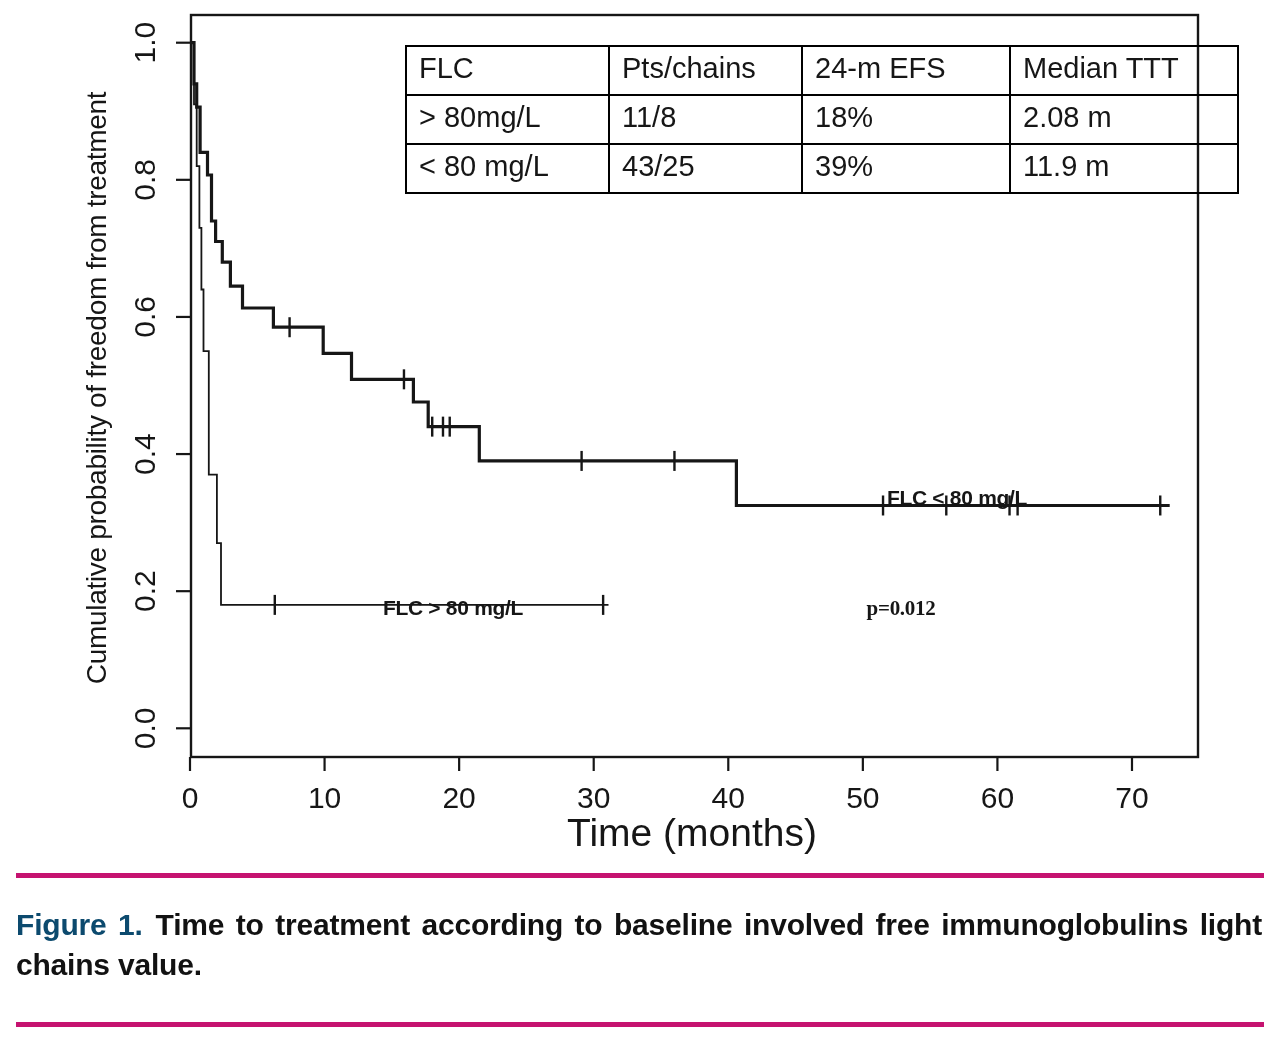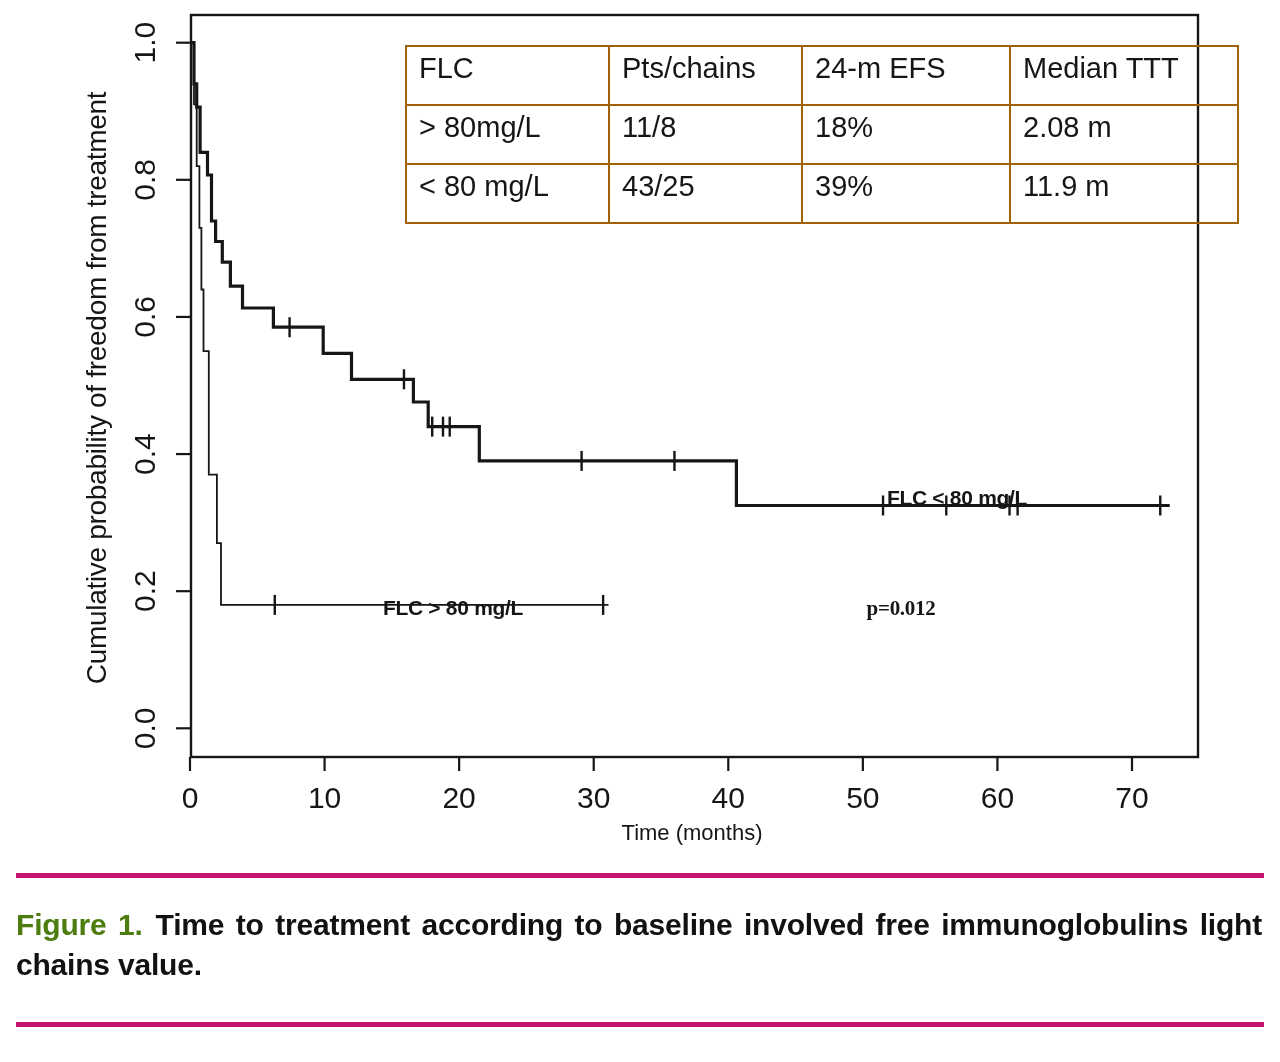--- a/index.html
+++ b/index.html
@@ -5,30 +5,30 @@
   html,body{margin:0;padding:0;background:#ffffff;}
   body{width:1280px;height:1062px;overflow:hidden;position:relative;
        font-family:"Liberation Sans",sans-serif;color:#161616;}
   .page{position:absolute;inset:0;background:#fff;}
   .plot{position:absolute;left:0;top:0;width:1280px;height:860px;}
   #chart-svg{position:absolute;left:0;top:0;}
   svg text{font-family:"Liberation Sans",sans-serif;fill:#161616;}
   .ytitle{position:absolute;left:97px;top:388px;transform:translate(-50%,-50%) rotate(-90deg);
           white-space:nowrap;font-size:28px;letter-spacing:-0.3px;}
   .xtitle{position:absolute;left:692px;top:833px;transform:translate(-50%,-50%);
-          white-space:nowrap;font-size:22px;}
+          white-space:nowrap;font-size:39px;}
   .ann{position:absolute;transform:translate(-50%,-50%);white-space:nowrap;
        font-size:21px;font-weight:bold;letter-spacing:-0.3px;margin-top:36px;}
   .ann-lt{left:957px;top:462px;}
   .ann-gt{left:453px;top:572px;}
   .ann-p{left:901px;top:572px;font-family:Liberation Serif, serif;}
   table.stats{position:absolute;left:405px;top:45px;width:760px;border-collapse:collapse;
               font-size:29px;table-layout:fixed;}
-  table.stats th,table.stats td{border:2px solid #a16207;font-weight:normal;text-align:left;
-              padding:2px 4px 16px 12px;height:39px;white-space:nowrap;overflow:hidden;}
+  table.stats th,table.stats td{border:2px solid #000000;font-weight:normal;text-align:left;
+              padding:2px 4px 6px 12px;height:39px;white-space:nowrap;overflow:hidden;}
   .col-flc{width:185px;} .col-pts{width:175px;} .col-efs{width:190px;} .col-ttt{width:210px;}
   .rule{position:absolute;left:16px;width:1248px;height:5px;}
   .rule-top{top:873px;}
   .rule-bottom{top:1022px;}
   .caption{position:absolute;left:16px;top:905px;width:1246px;margin:0;
            font-size:30px;font-weight:bold;line-height:40px;letter-spacing:-0.2px;
            text-align:justify;color:#121212;}
   .cap-label{margin-right:13px;}
 </style>
 </head>
@@ -110,16 +110,16 @@
         <td>&lt; 80 mg/L</td>
         <td>43/25</td>
         <td>39%</td>
         <td>11.9 m</td>
       </tr>
     </tbody>
       </table>
   </div>
 
   <div class="rule rule-top accent-bg" style="background: rgb(197, 19, 112);"></div>
-  <p class="caption"><span class="cap-label accent-fg" style="color: #4d7c0f;">Figure 1.</span><span>Time to treatment according to baseline involved free immunoglobulins light chains value.</span></p>
+  <p class="caption"><span class="cap-label accent-fg" style="color: #0c4a6e;">Figure 1.</span><span>Time to treatment according to baseline involved free immunoglobulins light chains value.</span></p>
   <div class="rule rule-bottom accent-bg" style="background: rgb(197, 19, 112);"></div>
 
 </div>
 
 </body></html>

